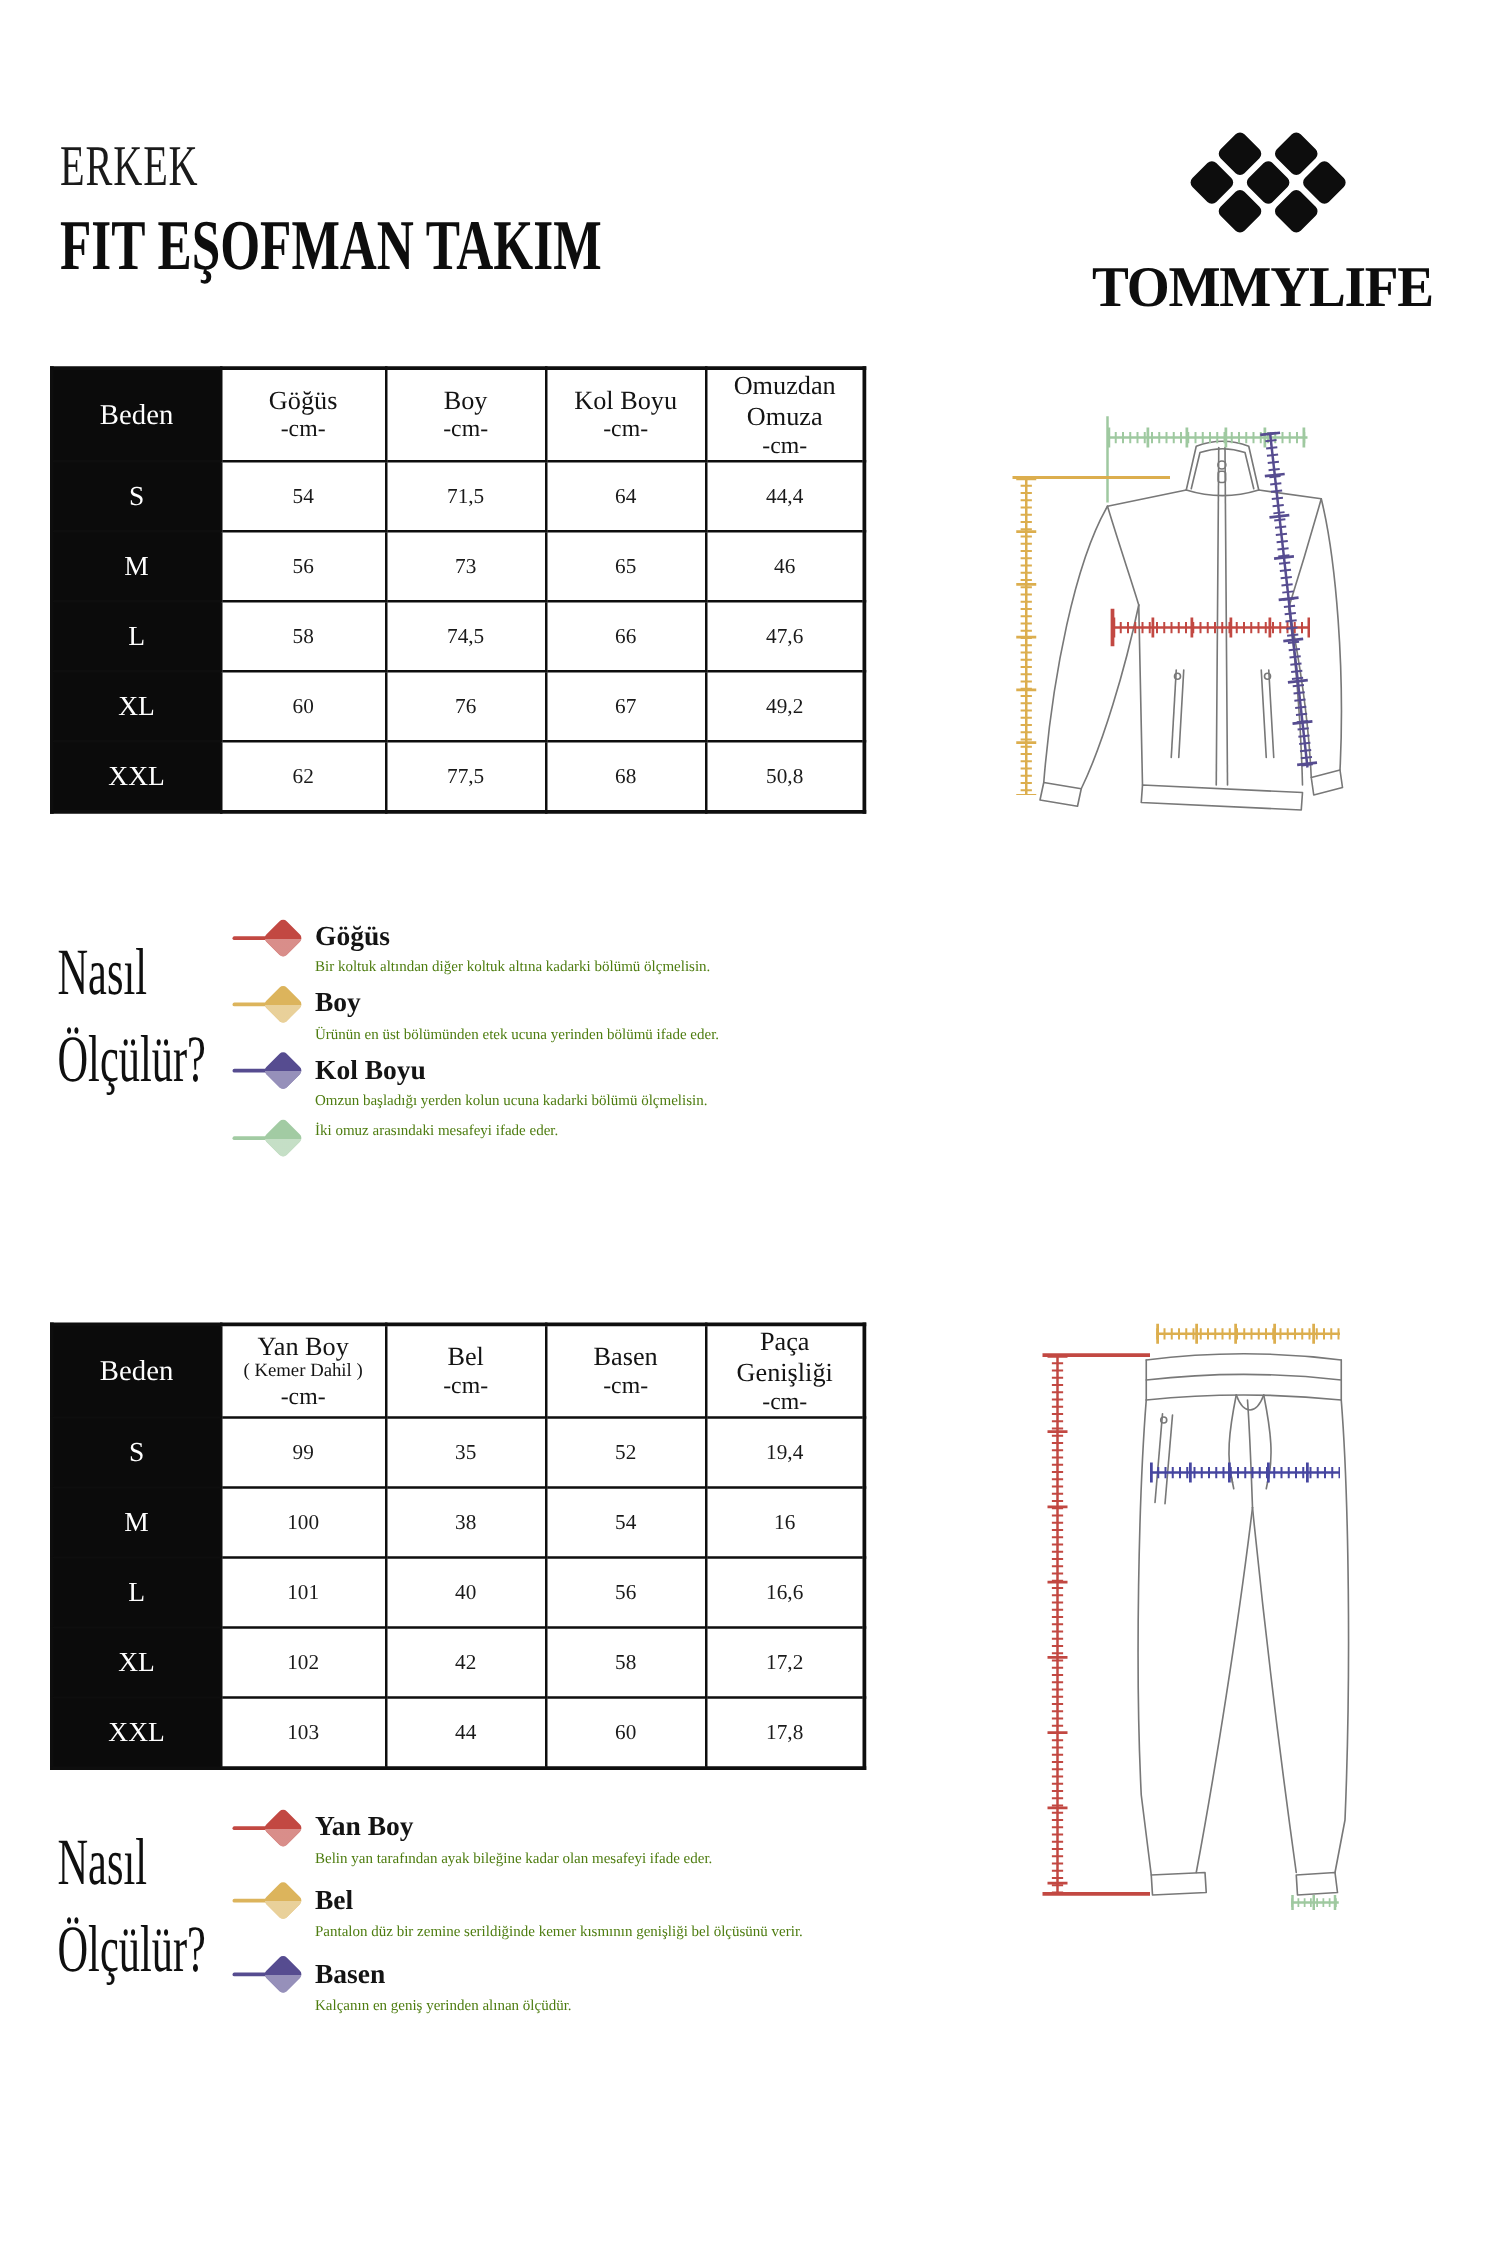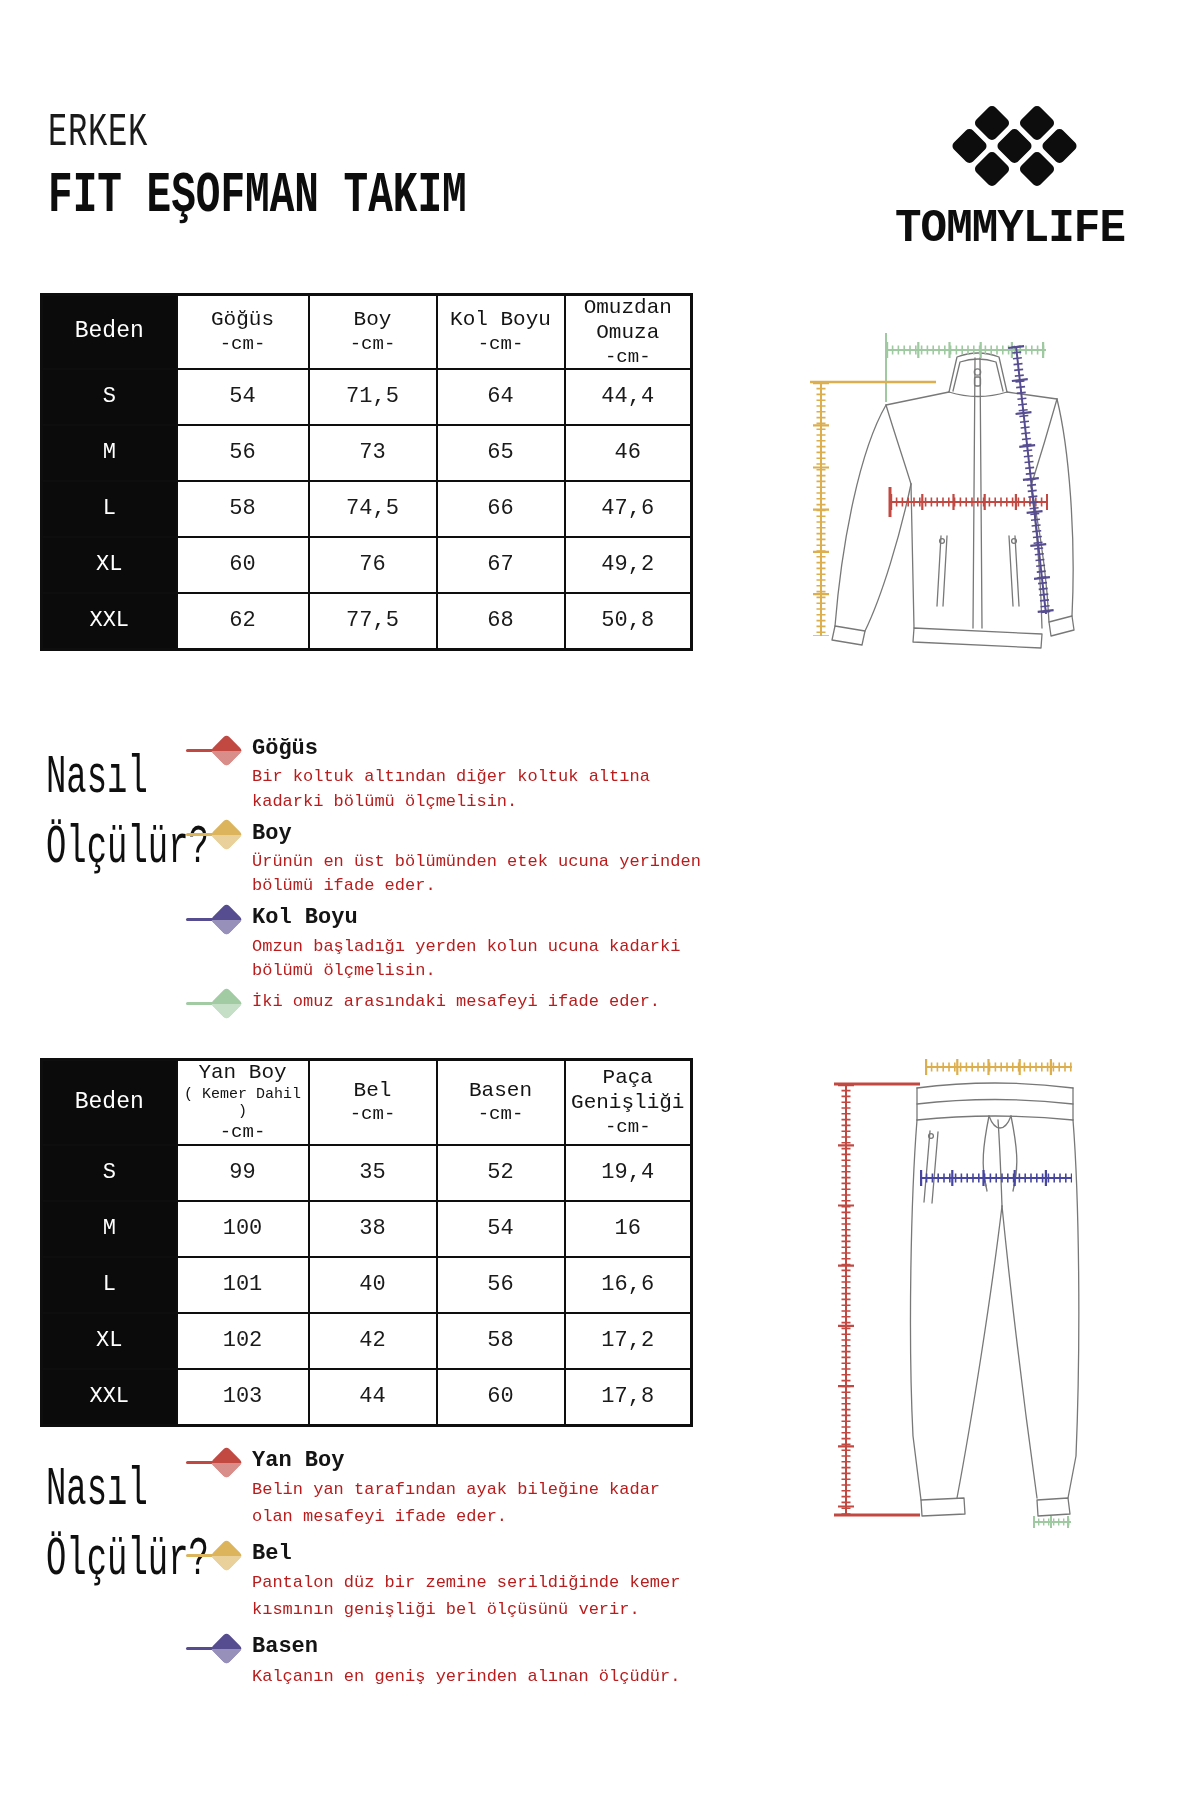--- a/index.html
+++ b/index.html
@@ -1,17 +1,17 @@
 <!DOCTYPE html>
 <html><head>
 <meta charset="utf-8">
 <style>
   html,body{margin:0;padding:0;background:#fff;}
   .sheet{position:relative;width:1200px;height:1800px;background:#ffffff;overflow:hidden;
-         font-family:Liberation Mono, monospace;color:#111;}
+         font-family:Liberation Serif, serif;color:#111;}
 
   
   .title-block{position:absolute;left:48px;top:110px;}
   .title-line1{font-size:46px;font-weight:300;letter-spacing:1px;transform:scaleX(.70);
                transform-origin:left top;line-height:1;color:#1a1a1a;white-space:nowrap;}
   .title-line2{margin-top:12px;font-size:57px;font-weight:800;letter-spacing:0;transform:scaleX(.72);
                transform-origin:left top;line-height:1;color:#0d0d0d;white-space:nowrap;}
   .brand-block{position:absolute;left:860px;top:100px;width:300px;text-align:center;}
   .brand-word{margin-top:6px;font-size:46px;font-weight:800;letter-spacing:-1px;color:#0d0d0d;
               transform:scaleX(.96);transform-origin:center top;white-space:nowrap;}
@@ -23,21 +23,21 @@
   .size-table.pants{top:1058px;}
   .size-table th,.size-table td{border:2px solid #0e0e0e;text-align:center;vertical-align:middle;
               font-weight:400;padding:0 4px;}
   .size-table col.c0{width:135px;}
   .size-table col.c1{width:132px;}
   .size-table col.c2{width:128px;}
   .size-table col.c3{width:128px;}
   .size-table col.c4{width:127px;}
   .size-table thead th{height:62px;font-size:21px;line-height:1.18;color:#141414;}
   .size-table.pants thead th{height:66px;}
-  .size-table tbody th,.size-table tbody td{height:54px;font-size:22px;color:#1a1a1a;}
+  .size-table tbody th,.size-table tbody td{height:54px;font-size:17px;color:#1a1a1a;}
   .size-table .dark{background:#0b0b0b;color:#fff;}
   .size-table thead th.dark{font-size:23px;}
   .size-table tbody th.dark{font-size:22px;font-weight:400;}
   .h-unit{font-size:19px;display:block;}
   .h-sub{font-size:15px;display:block;letter-spacing:0;}
   .h-main{display:block;}
 
   
   .measure-title{position:absolute;left:46px;font-size:53px;font-weight:400;color:#0f0f0f;
                  transform:scaleX(.64);transform-origin:left top;line-height:1.32;white-space:nowrap;}
@@ -49,21 +49,21 @@
   .legend-item{display:flex;align-items:flex-start;margin-bottom:7px;}
   .legend.l2 .legend-item{margin-bottom:11px;}
   .marker{flex:0 0 62px;display:flex;align-items:center;height:28px;margin-top:0;}
   .mline{display:block;width:34px;height:3px;border-radius:2px;}
   .mdiamond{display:block;width:23px;height:23px;margin-left:-5px;border-radius:4px;
             transform:rotate(45deg);position:relative;overflow:hidden;flex:0 0 23px;}
   .mdiamond::after{content:"";position:absolute;inset:0;
             background:linear-gradient(135deg,rgba(255,255,255,0) 52%,rgba(255,255,255,.38) 52%);}
   .legend-text{padding-left:4px;}
   .legend-name{font-size:22px;font-weight:700;color:#141414;line-height:1.2;margin-bottom:3px;}
-  .legend-desc{font-size:17px;color:#b91c1c;line-height:1.42;max-width:460px;}
+  .legend-desc{font-size:12px;color:#4d7c0f;line-height:1.42;max-width:460px;}
   .legend.l2 .legend-desc{line-height:1.55;max-width:470px;}
 
   
   .diagram{position:absolute;}
   .diagram.jacket{left:690px;top:278px;}
   .diagram.pants{left:780px;top:1036px;}
 </style>
 </head>
 <body>
 

